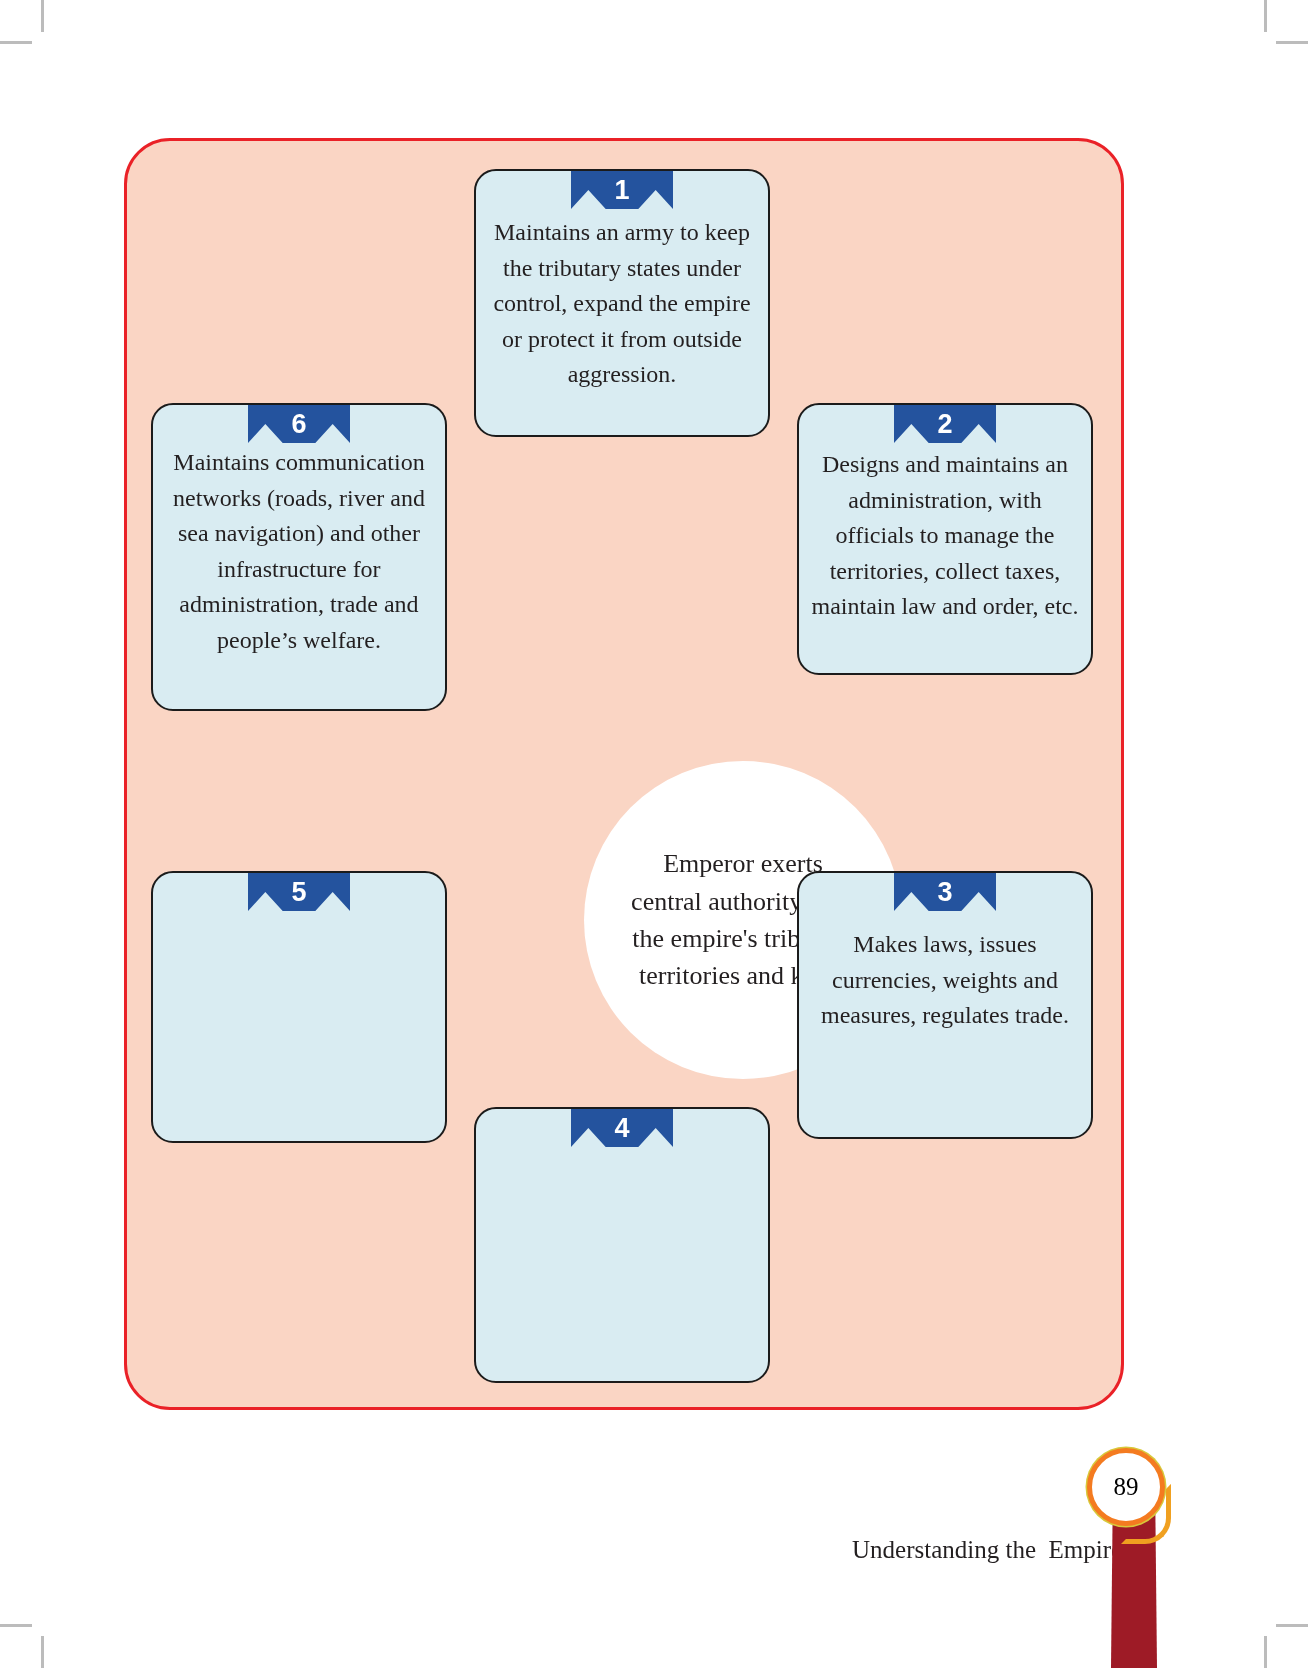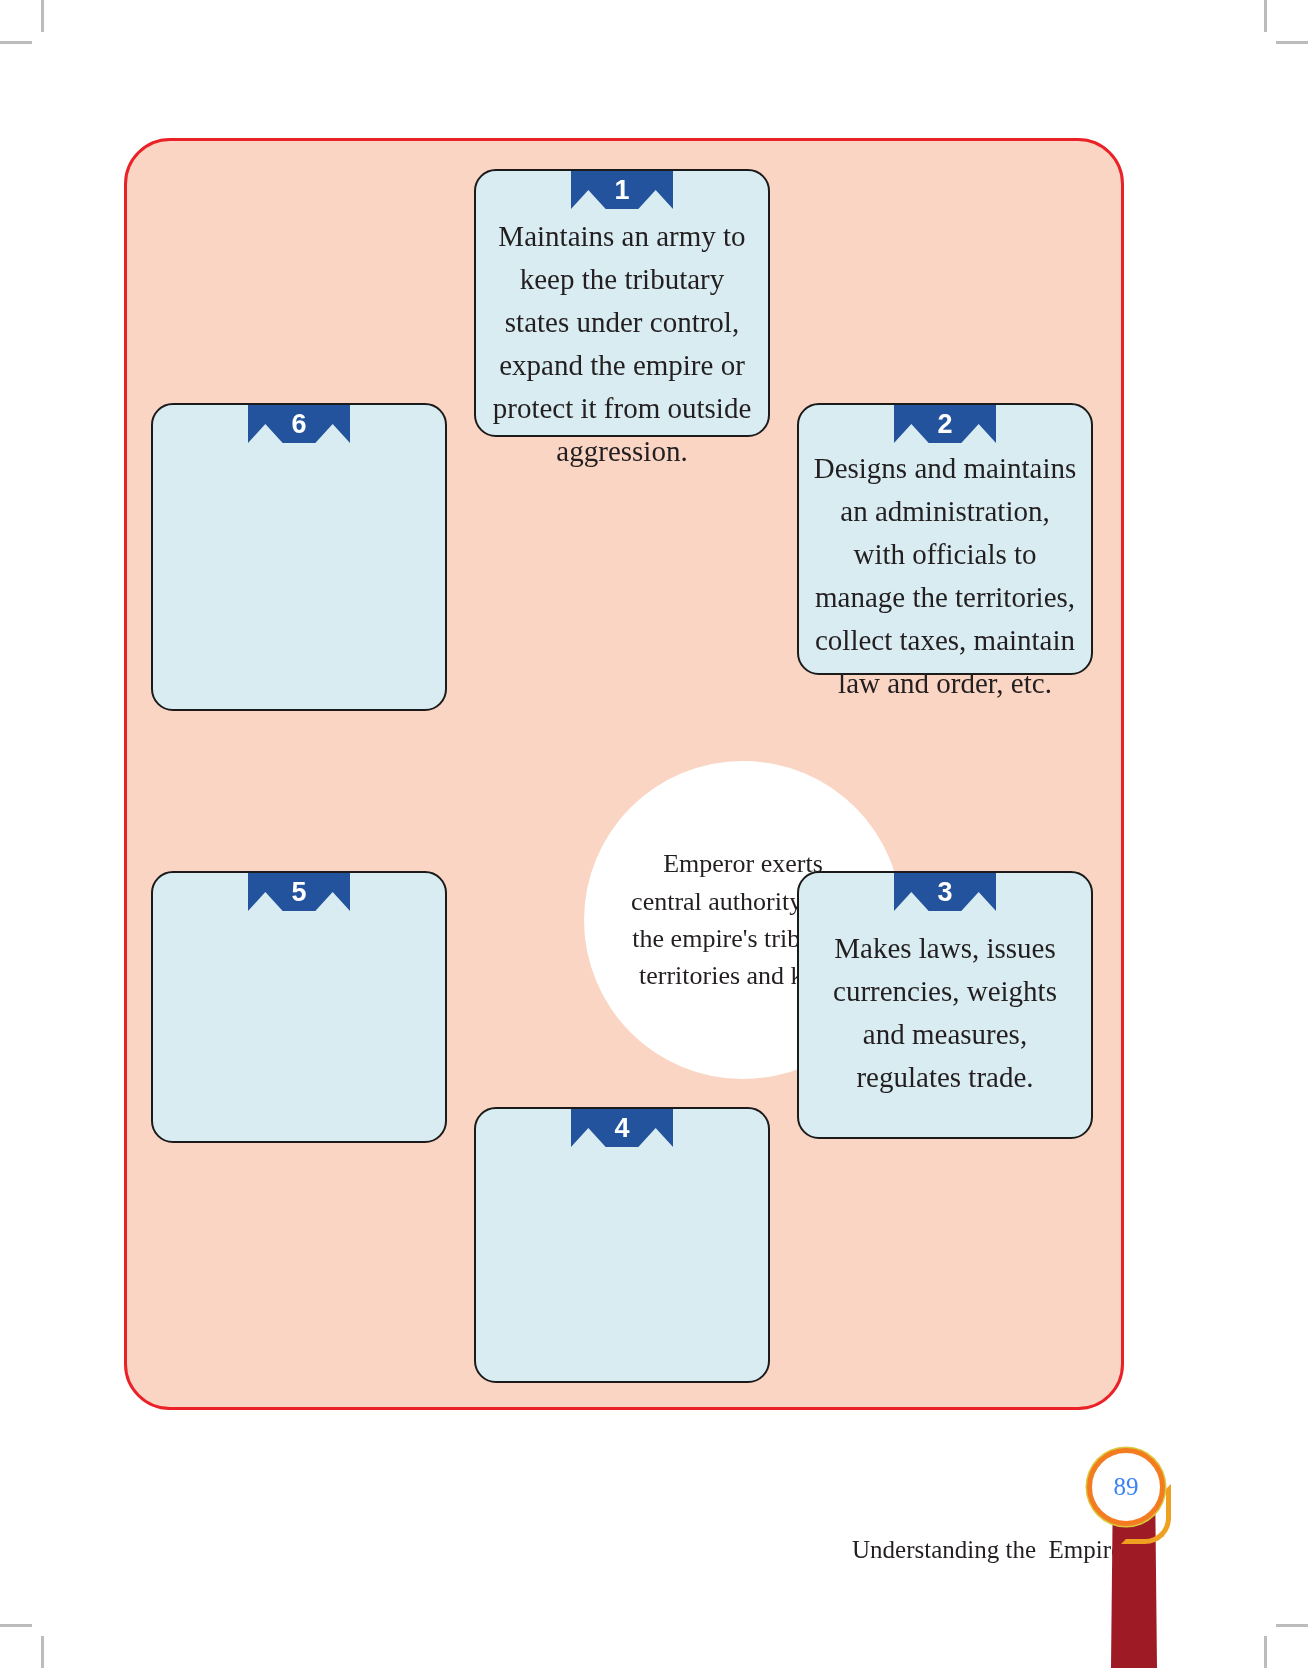--- a/index.html
+++ b/index.html
@@ -73,21 +73,21 @@
   .node {
     position: absolute;
     box-sizing: border-box;
     background: #d9ecf2;
     border: 2.5px solid #1b1b1b;
     border-radius: 22px;
     z-index: 4;
   }
   .node .body {
     text-align: center;
-    font-size: 29px;
+    font-size: 24px;
     line-height: 1.48;
     color: #231f20;
     padding: 0 12px;
   }
 
   
   .ribbon {
     position: absolute;
     top: 0;
     left: 50%;
@@ -170,21 +170,21 @@
     width: 68px;
     height: 68px;
     border-radius: 50%;
     background: #ffffff;
     border: 5px solid #f47b20;
     box-shadow: 0 0 0 1.5px #d8c83a;
     display: flex;
     align-items: center;
     justify-content: center;
     font-size: 25px;
-    color: #3b82f6;
+    color: #000000;
   }
 </style>
 </head>
 <body>
 
 <div class="crop v crop-tl-v"></div>
 <div class="crop h crop-tl-h"></div>
 <div class="crop v crop-tr-v"></div>
 <div class="crop h crop-tr-h"></div>
 <div class="crop v crop-bl-v"></div>
@@ -216,20 +216,21 @@
   <div class="node" id="node-4">
     <div class="ribbon">4</div>
   </div>
 
   <div class="node" id="node-5">
     <div class="ribbon">5</div>
   </div>
 
   <div class="node" id="node-6">
     <div class="ribbon">6</div>
+    <div class="body">Maintains communication networks (roads, river and sea navigation) and other infrastructure for administration, trade and people’s welfare.</div>
   </div>
 
 </div>
 
 <div id="footer-caption">Understanding the  Empires</div>
 
 <div id="page-badge">
   <div class="tail"></div>
   <div class="swoosh"></div>
   <div class="ring">89</div>

